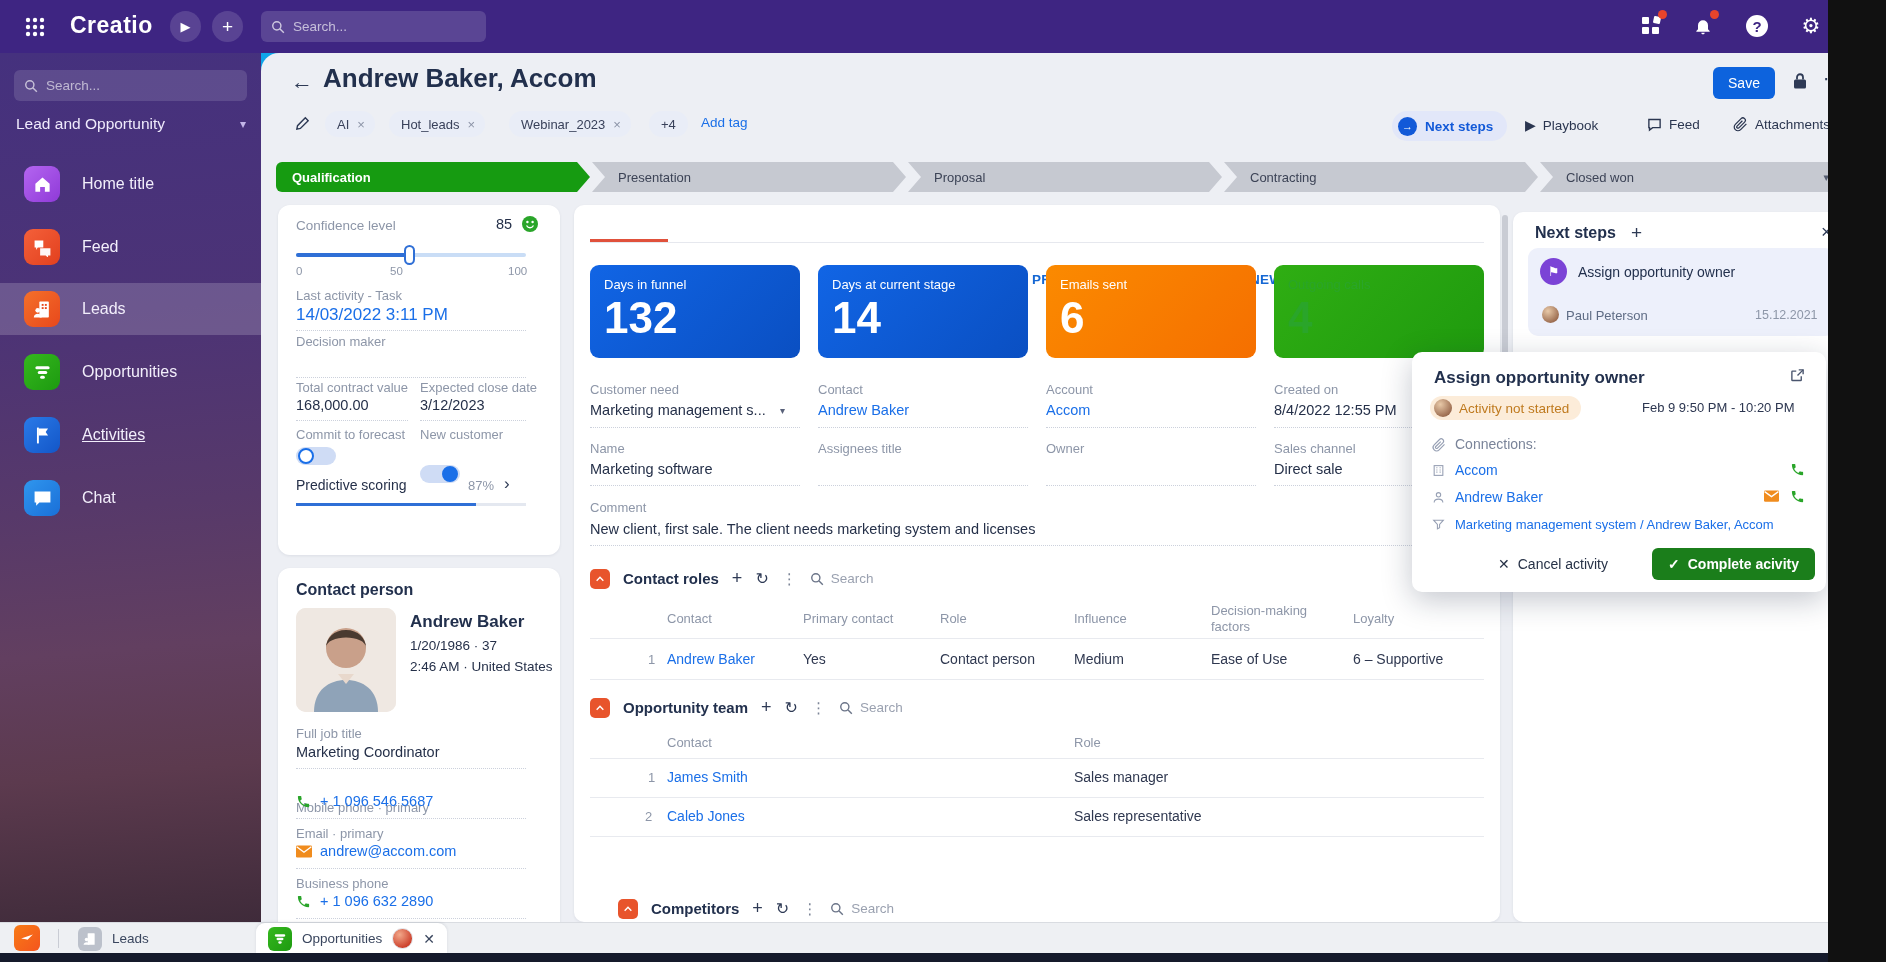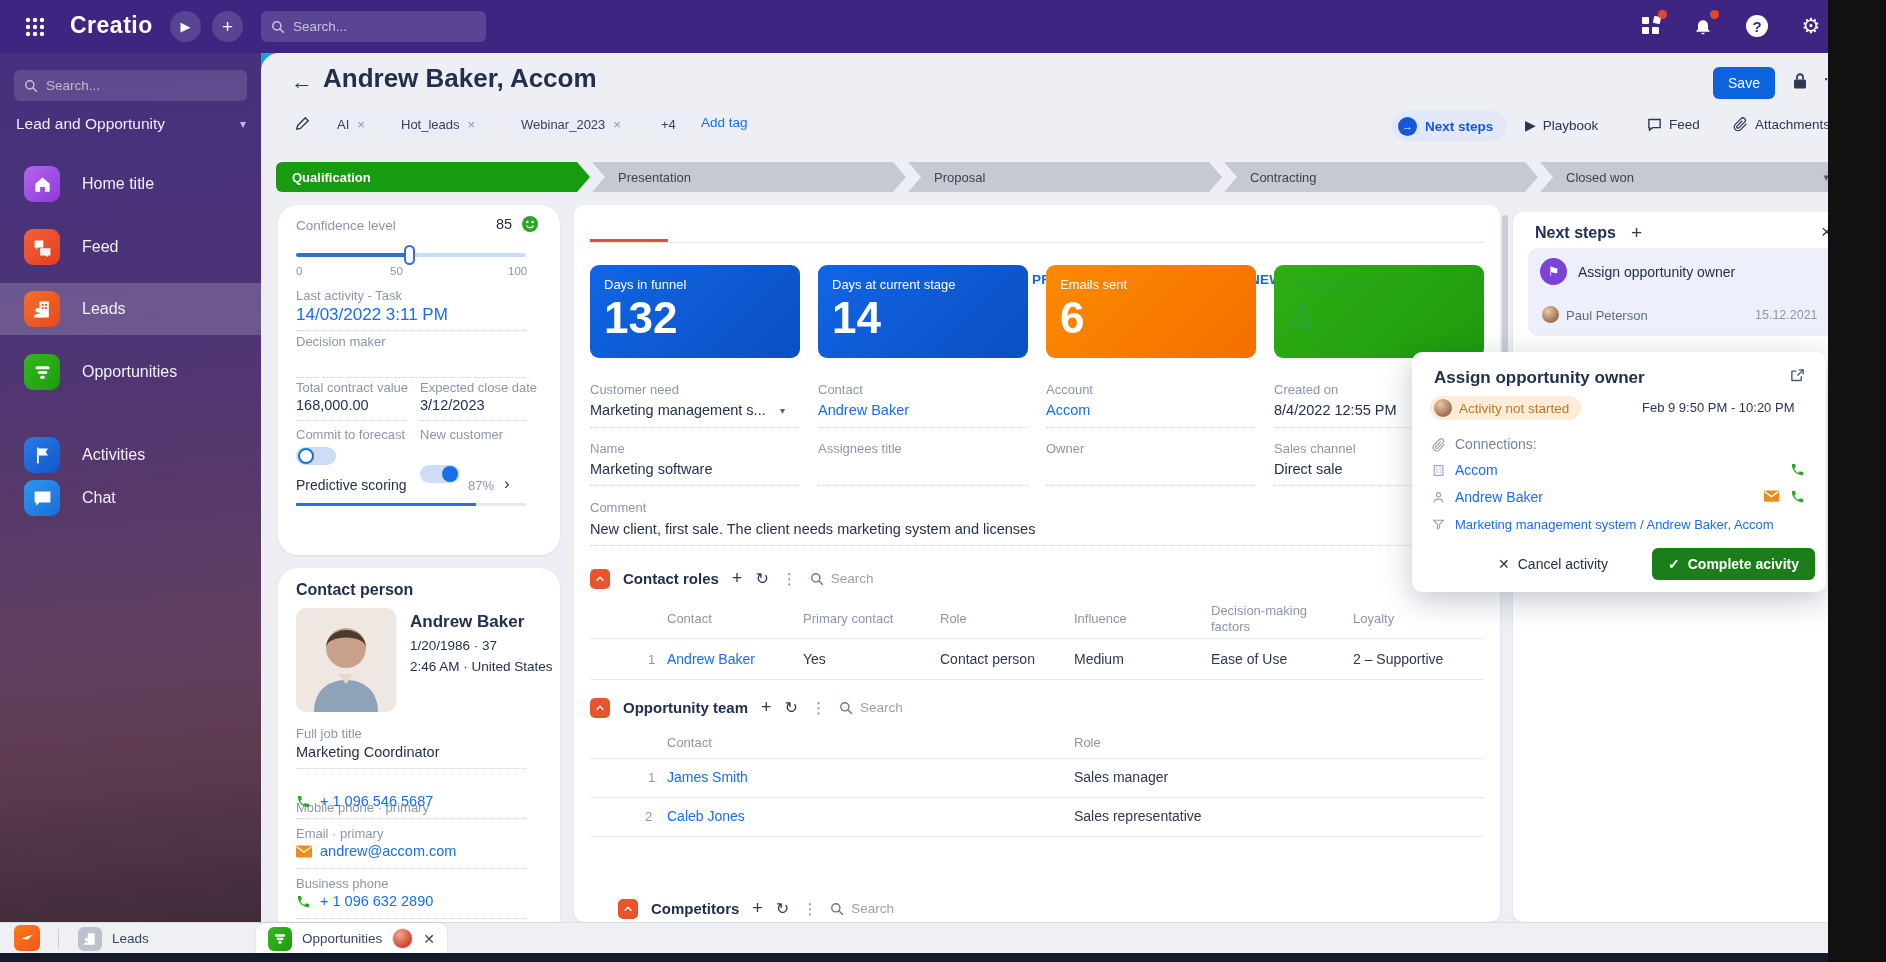--- a/index.html
+++ b/index.html
@@ -46,21 +46,21 @@
   .ns-pill .dot { width:19px; height:19px; border-radius:50%; background:#1259d8; color:#fff; font-size:11px; display:flex; align-items:center; justify-content:center; }
   .hdr-action { display:inline-flex; align-items:center; gap:7px; color:#2b3650; font-size:13.5px; }
 
   .stage { position:absolute; top:162px; height:30px; display:flex; align-items:center; padding-left:16px; font-size:13px; color:#3c4356; background:#c6c9d1; }
   .stage.active { background:#169b11; color:#fff; font-weight:bold; }
   .chev-r { clip-path:polygon(0 0, calc(100% - 13px) 0, 100% 50%, calc(100% - 13px) 100%, 0 100%); }
   .chev-mid { clip-path:polygon(0 0, calc(100% - 13px) 0, 100% 50%, calc(100% - 13px) 100%, 0 100%, 13px 50%); }
   .chev-last { clip-path:polygon(0 0, 100% 0, 100% 100%, 0 100%, 13px 50%); border-radius:0 6px 6px 0; }
   .stage.first { border-radius:6px 0 0 6px; }
 
-  .card { position:absolute; background:#fff; border-radius:20px; box-shadow:0 1px 3px rgba(30,40,70,.08); }
+  .card { position:absolute; background:#fff; border-radius:12px; box-shadow:0 1px 3px rgba(30,40,70,.08); }
   .lbl { font-size:13px; color:#8d96a8; }
   .val { font-size:14.5px; color:#253049; }
   .dotted { border-bottom:1px dotted #ccd1dc; }
   .toggle { width:40px; height:18px; border-radius:9px; background:#cfdcf5; position:relative; }
   .toggle .knob { position:absolute; top:1px; width:16px; height:16px; border-radius:50%; background:#fff; border:2px solid #1a6fe8; }
   .toggle.off .knob { left:2px; }
   .toggle.on .knob { right:2px; background:#1a6fe8; }
 
   .tab { position:absolute; top:219px; font-size:13.5px; font-weight:bold; letter-spacing:.3px; color:#1567d3; }
   .tab.active { color:#22304d; }
@@ -217,21 +217,21 @@
     <div class="nav-item" style="top:293px;">
       <span class="tile" style="background:linear-gradient(135deg,#35b81e,#1d9a10);">
           <svg width="19" height="19" viewBox="0 0 24 24" fill="#fff">
             <rect x="3" y="4" width="18" height="4" rx="2"></rect>
             <rect x="6" y="10" width="12" height="4" rx="2"></rect>
             <rect x="9" y="16" width="6" height="4" rx="2"></rect>
           </svg>
         </span>
       <span>Opportunities</span>
     </div>
-    <div class="nav-item" style="top:376px;">
+    <div class="nav-item" style="top:356px;text-decoration:underline;">
       <span class="tile" style="background:linear-gradient(135deg,#2a7ae8,#1356c8);">
           <svg width="19" height="19" viewBox="0 0 24 24" fill="#fff">
             <rect x="5" y="2" width="2.4" height="20"></rect>
             <path d="M7 3h12l-3 4.5L19 12H7z"></path>
           </svg>
         </span>
       <span>Activities</span>
     </div>
     <div class="nav-item" style="top:419px;">
       <span class="tile" style="background:linear-gradient(135deg,#2f96ee,#1a6fd8);">
@@ -505,21 +505,21 @@
     <span class="m tbl-hdr" style="left:950px;top:550px;width:100px;line-height:1.25;display:inline-block;">Decision-making factors</span>
     <span class="m tbl-hdr" style="left:1092px;top:558px;">Loyalty</span>
     <div class="tbl-line" style="left:329px;top:585px;"></div>
     <div class="m" style="left:329px;top:586px;width:894px;height:40px;">
       <span class="m tbl-hdr" style="left:58px;top:13px;">1</span>
       <span class="m link" style="left:77px;top:12px;font-size:14px;">Andrew Baker</span>
       <span class="m tbl-cell" style="left:213px;top:12px;">Yes</span>
       <span class="m tbl-cell" style="left:350px;top:12px;">Contact person</span>
       <span class="m tbl-cell" style="left:484px;top:12px;">Medium</span>
       <span class="m tbl-cell" style="left:621px;top:12px;">Ease of Use</span>
-      <span class="m tbl-cell" style="left:763px;top:12px;">2 – Supportive</span>
+      <span class="m tbl-cell" style="left:763px;top:12px;">6 – Supportive</span>
     </div>
     <div class="tbl-line" style="left:329px;top:626px;"></div>
 
     <div class="sec-hdr" style="left:329px;top:644px;">
       <span class="sec-chip">
           <svg width="10" height="10" viewBox="0 0 24 24" fill="none" stroke="#fff" stroke-width="3.4">
             <path d="M4 16l8-8 8 8"></path>
           </svg>
         </span>
       <span class="sec-title">Opportunity team</span>

